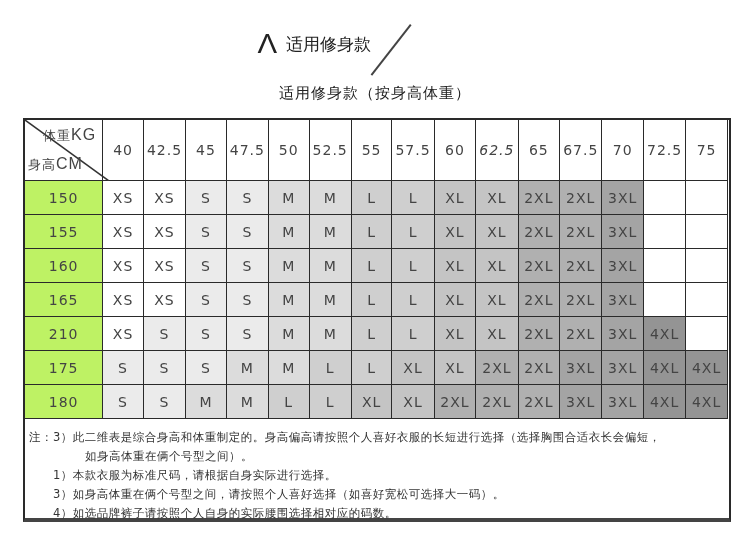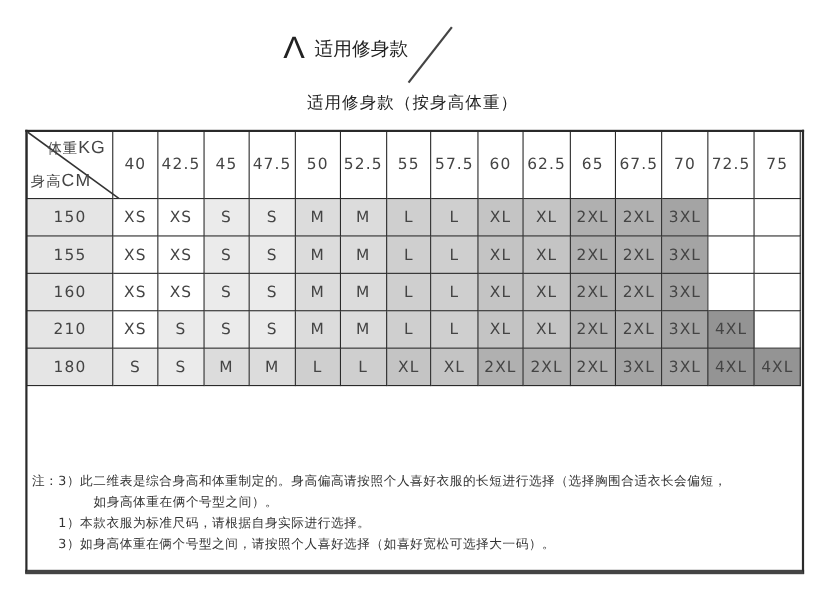--- a/index.html
+++ b/index.html
@@ -25,21 +25,21 @@
   table.size td { border: 1.5px solid #2a2a2a; text-align: center; padding: 0; font-size: 14px;
                   color: #444; font-family: "DejaVu Sans", sans-serif; letter-spacing: 1px; }
   .hdr-row td { height: 60px; background: #fff; font-size: 15px; color: #555; }
   .body-row td { height: 33px; }
   .corner { position: relative; width: 83px; background: #fff; }
   .corner svg { position: absolute; left: 0; top: 0; }
   .corner .w { position: absolute; right: 6px; top: 6px; font-size: 13px; color: #444; }
   .corner .w small, .corner .h small { font-size: 16px; font-family: "Liberation Sans", sans-serif; }
   .corner .h { position: absolute; left: 3px; bottom: 6px; font-size: 13px; color: #444; }
   .hcell { width: 40px; }
-  .rowhead { background: #e5e5e5; font-size: 15px; color: #555; }
+  .rowhead { background: #bef264; font-size: 15px; color: #555; }
 
   .notes { position: absolute; left: 0; top: 302px; width: 704px; padding: 6px 0 0 4px;
            box-sizing: border-box; font-size: 11.5px; color: #333; line-height: 19px; letter-spacing: 0.5px; }
   .notes .line { white-space: nowrap; }
   .notes .ind1 { padding-left: 56px; }
   .notes .ind2 { padding-left: 24px; }
 </style>
 </head>
 <body>
 
@@ -64,21 +64,21 @@
         </td>
       <td class="hcell" style="width: 42px;">40</td>
           <td class="hcell" style="width: 42px;">42.5</td>
           <td class="hcell" style="width: 42px;">45</td>
           <td class="hcell" style="width: 42px;">47.5</td>
           <td class="hcell" style="width: 42px;">50</td>
           <td class="hcell" style="width: 42px;">52.5</td>
           <td class="hcell" style="width: 42px;">55</td>
           <td class="hcell" style="width: 42px;">57.5</td>
           <td class="hcell" style="width: 42px;">60</td>
-          <td class="hcell" style="width: 42px;">62.5</td>
+          <td class="hcell" style="width: 42px; font-style: italic;">62.5</td>
           <td class="hcell" style="width: 42px;">65</td>
           <td class="hcell" style="width: 42px;">67.5</td>
           <td class="hcell" style="width: 42px;">70</td>
           <td class="hcell" style="width: 42px;">72.5</td>
           <td class="hcell" style="width: 42px;">75</td>
         </tr>
     <tr class="body-row">
           <td class="rowhead">150</td>
           <td style="background: rgb(255, 255, 255);">XS</td>
           <td style="background: rgb(255, 255, 255);">XS</td>
@@ -126,36 +126,72 @@
           <td style="background: rgb(207, 207, 207);">L</td>
           <td style="background: rgb(196, 196, 196);">XL</td>
           <td style="background: rgb(196, 196, 196);">XL</td>
           <td style="background: rgb(176, 176, 176);">2XL</td>
           <td style="background: rgb(176, 176, 176);">2XL</td>
           <td style="background: rgb(164, 164, 164);">3XL</td>
           <td style="background: rgb(255, 255, 255);"></td>
           <td style="background: rgb(255, 255, 255);"></td>
         </tr>
         <tr class="body-row">
+          <td class="rowhead">165</td>
+          <td style="background: rgb(255, 255, 255);">XS</td>
+          <td style="background: rgb(255, 255, 255);">XS</td>
+          <td style="background: rgb(235, 235, 235);">S</td>
+          <td style="background: rgb(235, 235, 235);">S</td>
+          <td style="background: rgb(220, 220, 220);">M</td>
+          <td style="background: rgb(220, 220, 220);">M</td>
+          <td style="background: rgb(207, 207, 207);">L</td>
+          <td style="background: rgb(207, 207, 207);">L</td>
+          <td style="background: rgb(196, 196, 196);">XL</td>
+          <td style="background: rgb(196, 196, 196);">XL</td>
+          <td style="background: rgb(176, 176, 176);">2XL</td>
+          <td style="background: rgb(176, 176, 176);">2XL</td>
+          <td style="background: rgb(164, 164, 164);">3XL</td>
+          <td style="background: rgb(255, 255, 255);"></td>
+          <td style="background: rgb(255, 255, 255);"></td>
+        </tr>
+        <tr class="body-row">
           <td class="rowhead">210</td>
           <td style="background: rgb(255, 255, 255);">XS</td>
           <td style="background: rgb(235, 235, 235);">S</td>
           <td style="background: rgb(235, 235, 235);">S</td>
           <td style="background: rgb(235, 235, 235);">S</td>
           <td style="background: rgb(220, 220, 220);">M</td>
           <td style="background: rgb(220, 220, 220);">M</td>
           <td style="background: rgb(207, 207, 207);">L</td>
           <td style="background: rgb(207, 207, 207);">L</td>
           <td style="background: rgb(196, 196, 196);">XL</td>
           <td style="background: rgb(196, 196, 196);">XL</td>
           <td style="background: rgb(176, 176, 176);">2XL</td>
           <td style="background: rgb(176, 176, 176);">2XL</td>
           <td style="background: rgb(164, 164, 164);">3XL</td>
           <td style="background: rgb(148, 148, 148);">4XL</td>
           <td style="background: rgb(255, 255, 255);"></td>
+        </tr>
+        <tr class="body-row">
+          <td class="rowhead">175</td>
+          <td style="background: rgb(235, 235, 235);">S</td>
+          <td style="background: rgb(235, 235, 235);">S</td>
+          <td style="background: rgb(235, 235, 235);">S</td>
+          <td style="background: rgb(220, 220, 220);">M</td>
+          <td style="background: rgb(220, 220, 220);">M</td>
+          <td style="background: rgb(207, 207, 207);">L</td>
+          <td style="background: rgb(207, 207, 207);">L</td>
+          <td style="background: rgb(196, 196, 196);">XL</td>
+          <td style="background: rgb(196, 196, 196);">XL</td>
+          <td style="background: rgb(176, 176, 176);">2XL</td>
+          <td style="background: rgb(176, 176, 176);">2XL</td>
+          <td style="background: rgb(164, 164, 164);">3XL</td>
+          <td style="background: rgb(164, 164, 164);">3XL</td>
+          <td style="background: rgb(148, 148, 148);">4XL</td>
+          <td style="background: rgb(148, 148, 148);">4XL</td>
         </tr>
         <tr class="body-row">
           <td class="rowhead">180</td>
           <td style="background: rgb(235, 235, 235);">S</td>
           <td style="background: rgb(235, 235, 235);">S</td>
           <td style="background: rgb(220, 220, 220);">M</td>
           <td style="background: rgb(220, 220, 220);">M</td>
           <td style="background: rgb(207, 207, 207);">L</td>
           <td style="background: rgb(207, 207, 207);">L</td>
           <td style="background: rgb(196, 196, 196);">XL</td>
@@ -169,14 +205,15 @@
           <td style="background: rgb(148, 148, 148);">4XL</td>
         </tr>
       </tbody>
   </table>
 
   <div class="notes">
     <div class="line">注：3）此二维表是综合身高和体重制定的。身高偏高请按照个人喜好衣服的长短进行选择（选择胸围合适衣长会偏短，</div>
     <div class="line ind1">如身高体重在俩个号型之间）。</div>
     <div class="line ind2">1）本款衣服为标准尺码，请根据自身实际进行选择。</div>
     <div class="line ind2">3）如身高体重在俩个号型之间，请按照个人喜好选择（如喜好宽松可选择大一码）。</div>
+    <div class="line ind2">4）如选品牌裤子请按照个人自身的实际腰围选择相对应的码数。</div>
   </div>
 </div>
 
 </body></html>

